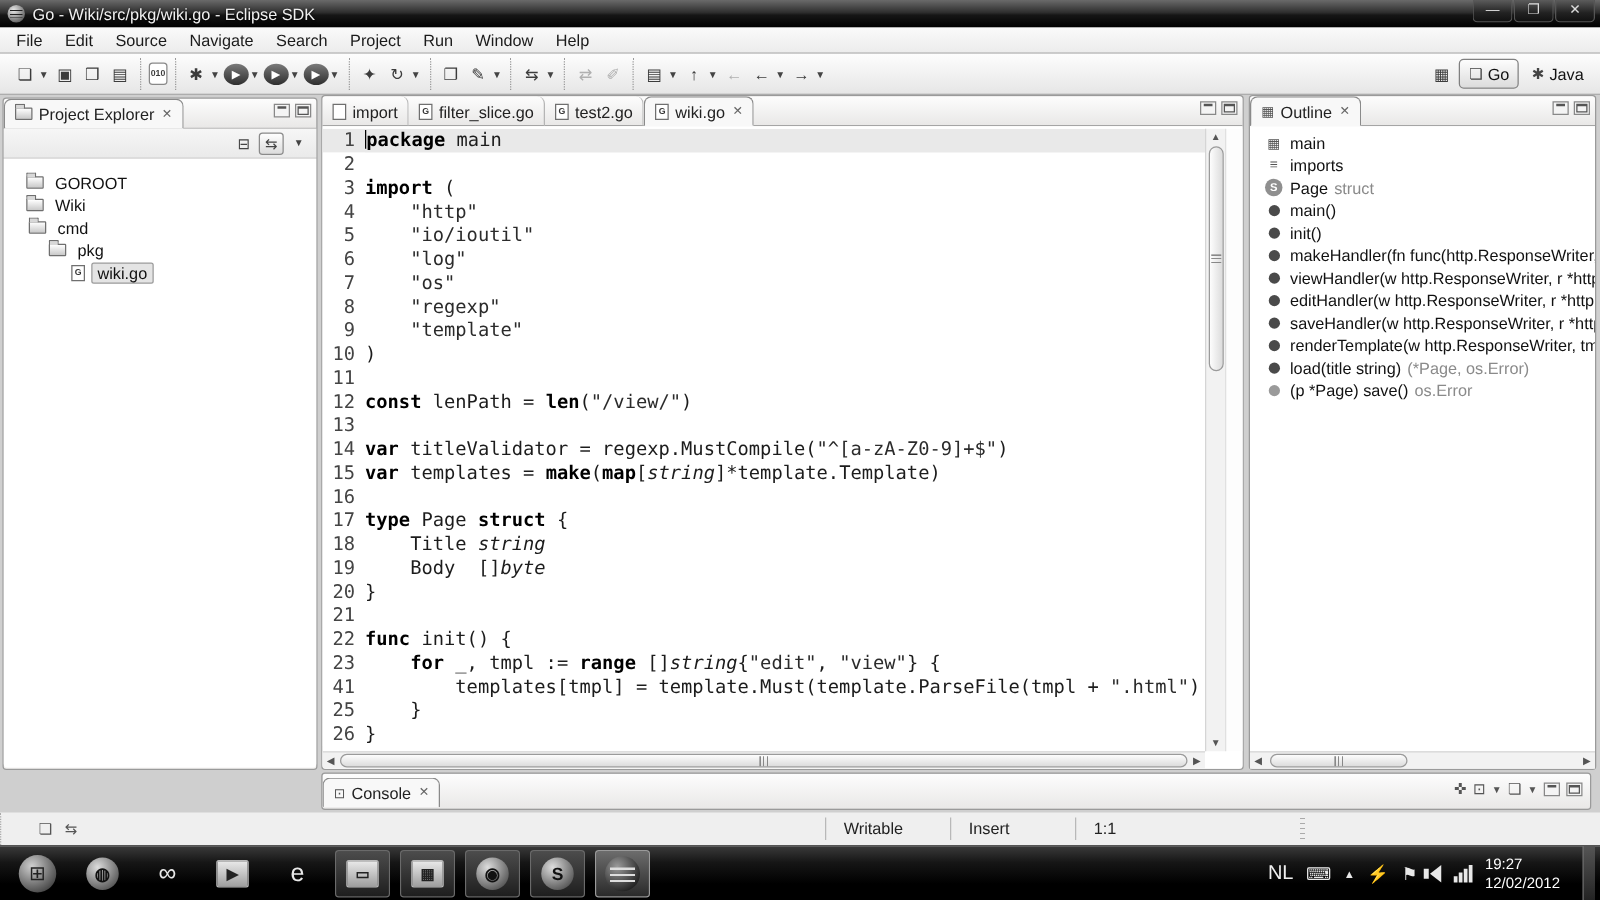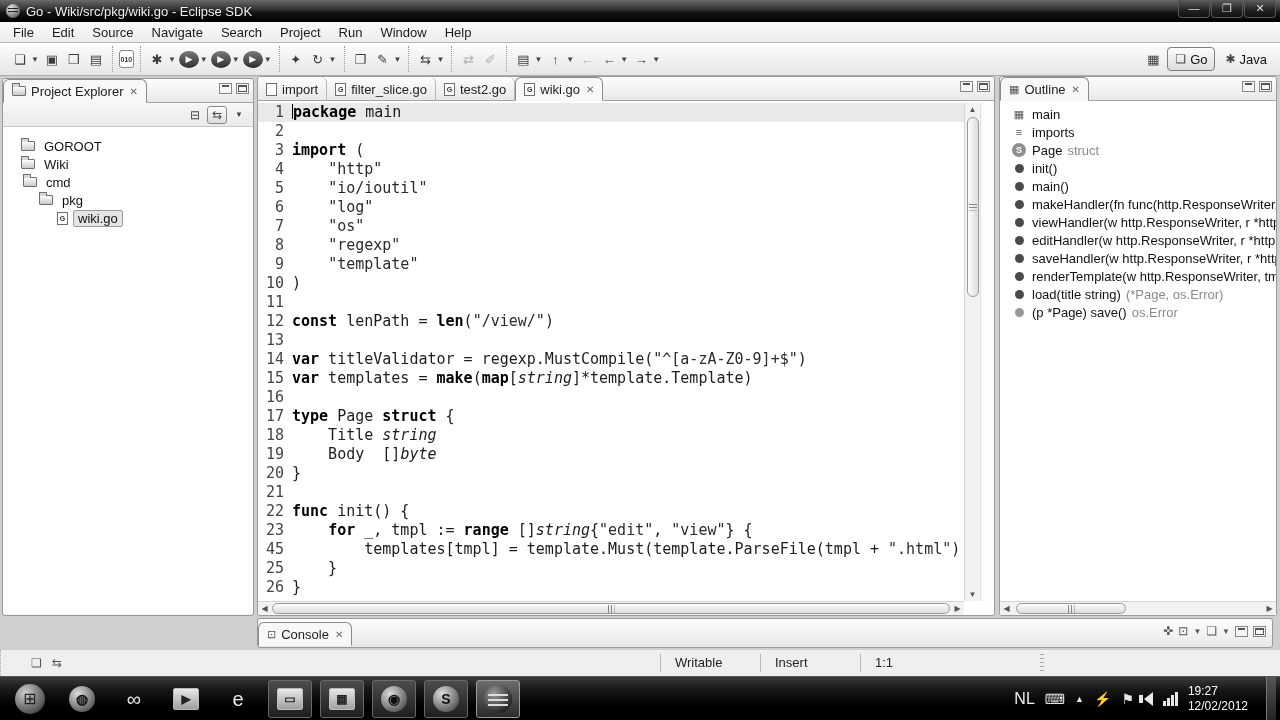--- a/index.html
+++ b/index.html
@@ -347,21 +347,21 @@
           <div class="code-line"><span class="ln">14</span><span><span class="seg-k">var</span><span class="seg-p"> titleValidator = regexp.MustCompile(</span><span class="seg-s">"^[a-zA-Z0-9]+$"</span><span class="seg-p">)</span></span></div>
           <div class="code-line"><span class="ln">15</span><span><span class="seg-k">var</span><span class="seg-p"> templates = </span><span class="seg-k">make</span><span class="seg-p">(</span><span class="seg-k">map</span><span class="seg-p">[</span><span class="seg-i">string</span><span class="seg-p">]*template.Template)</span></span></div>
           <div class="code-line"><span class="ln">16</span><span></span></div>
           <div class="code-line"><span class="ln">17</span><span><span class="seg-k">type</span><span class="seg-p"> Page </span><span class="seg-k">struct</span><span class="seg-p"> {</span></span></div>
           <div class="code-line"><span class="ln">18</span><span><span class="seg-p">    Title </span><span class="seg-i">string</span></span></div>
           <div class="code-line"><span class="ln">19</span><span><span class="seg-p">    Body  []</span><span class="seg-i">byte</span></span></div>
           <div class="code-line"><span class="ln">20</span><span><span class="seg-p">}</span></span></div>
           <div class="code-line"><span class="ln">21</span><span></span></div>
           <div class="code-line"><span class="ln">22</span><span><span class="seg-k">func</span><span class="seg-p"> init() {</span></span></div>
           <div class="code-line"><span class="ln">23</span><span><span class="seg-p">    </span><span class="seg-k">for</span><span class="seg-p"> _, tmpl := </span><span class="seg-k">range</span><span class="seg-p"> []</span><span class="seg-i">string</span><span class="seg-p">{</span><span class="seg-s">"edit"</span><span class="seg-p">, </span><span class="seg-s">"view"</span><span class="seg-p">} {</span></span></div>
-          <div class="code-line"><span class="ln">45</span><span><span class="seg-p">        templates[tmpl] = template.Must(template.ParseFile(tmpl + </span><span class="seg-s">".html"</span><span class="seg-p">)</span></span></div>
+          <div class="code-line"><span class="ln">41</span><span><span class="seg-p">        templates[tmpl] = template.Must(template.ParseFile(tmpl + </span><span class="seg-s">".html"</span><span class="seg-p">)</span></span></div>
           <div class="code-line"><span class="ln">25</span><span><span class="seg-p">    }</span></span></div>
           <div class="code-line"><span class="ln">26</span><span><span class="seg-p">}</span></span></div>
         </div>
       <div class="sb-v">
         <div class="sb-arrow" style="top:0;">▲</div>
         <div class="sb-thumb-v" style="top:14px; height:180px;">
             <span class="grip"></span>
           </div>
         <div class="sb-arrow" style="bottom:0;">▼</div>
       </div>
@@ -397,25 +397,25 @@
           <span class="ol-ico ">≡</span>
           <span>imports</span>
         </div>
         <div class="ol-row">
           <span class="ol-ico ico-struct">S</span>
           <span>Page</span>
           <span class="ol-suffix">struct</span>
         </div>
         <div class="ol-row">
           <span class="ol-ico ico-method"></span>
+          <span>main()</span>
+        </div>
+        <div class="ol-row">
+          <span class="ol-ico ico-method"></span>
           <span>init()</span>
-        </div>
-        <div class="ol-row">
-          <span class="ol-ico ico-method"></span>
-          <span>main()</span>
         </div>
         <div class="ol-row">
           <span class="ol-ico ico-method"></span>
           <span>makeHandler(fn func(http.ResponseWriter,</span>
         </div>
         <div class="ol-row">
           <span class="ol-ico ico-method"></span>
           <span>viewHandler(w http.ResponseWriter, r *http.</span>
         </div>
         <div class="ol-row">

